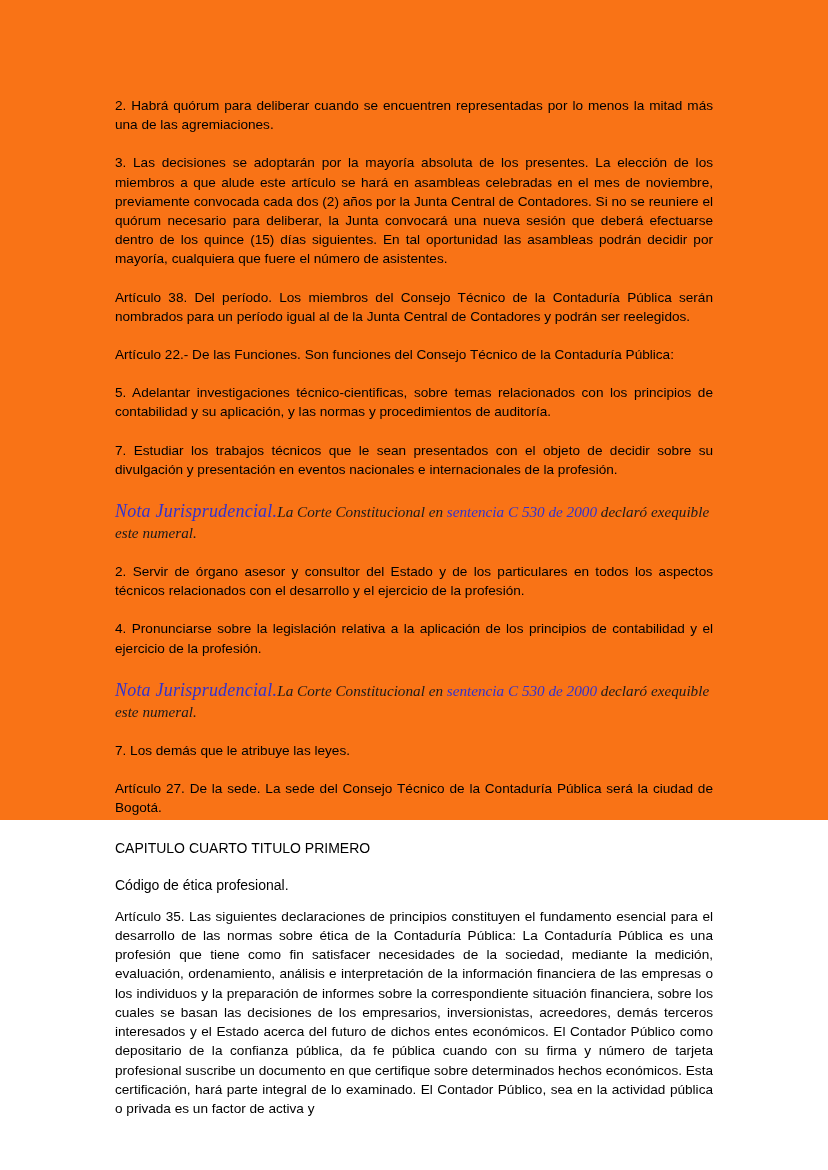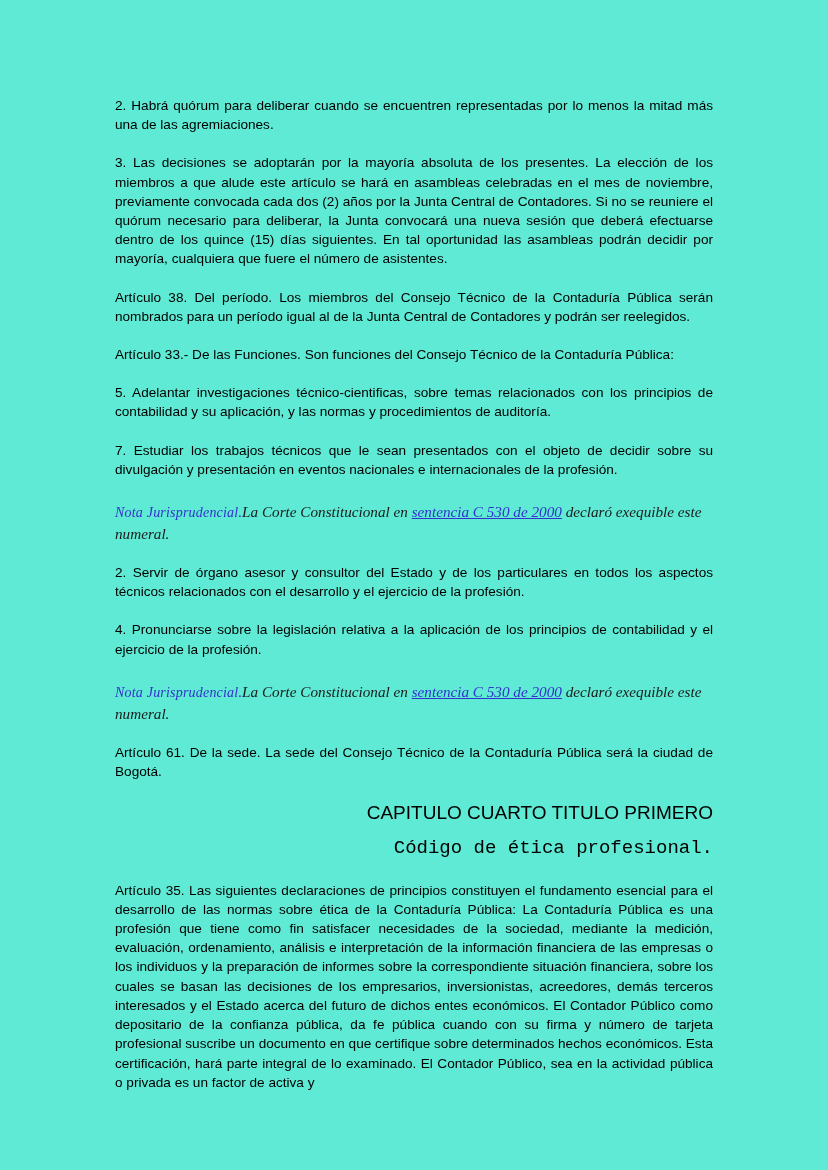--- a/index.html
+++ b/index.html
@@ -16,22 +16,22 @@
     font-family: "Liberation Sans", sans-serif;
     color: #000000;
     -webkit-font-smoothing: antialiased;
   }
 
   .page {
     position: absolute;
     left: 0;
     top: 0;
     width: 828px;
-    height: 1170px;
-    background: #5eead4;
+    height: 820px;
+    background: #f97316;
   }
 
   .content {
     position: absolute;
     left: 115px;
     top: 96px;
     width: 598px;
   }
 
   
@@ -46,55 +46,53 @@
     letter-spacing: 0.0px;
     word-spacing: 0px;
   }
   .para.last {
     margin-bottom: 0;
   }
 
   
   .heading-center {
     font-family: "Liberation Sans", sans-serif;
-    font-size: 19px;
+    font-size: 14px;
     line-height: 19.2px;
-    text-align: right;
+    text-align: left;
     color: #000000;
     margin: 0 0 19px 0;
   }
   .heading-center.first {
     margin-top: 22px;
     margin-bottom: 17px;
   }
   .heading-center.second {
-    margin-bottom: 22px;
-    font-family: Liberation Mono, monospace;
+    margin-bottom: 12px;
   }
 
   
   .nota {
     font-family: "Liberation Serif", "DejaVu Serif", serif;
     font-style: italic;
     font-size: 15.2px;
     line-height: 21px;
     text-align: left;
     color: #000000;
     margin: 0 0 19px 0;
   }
   .nota-title {
     color: #3333cc;
-    font-size: 14px;
+    font-size: 18px;
     font-style: italic;
     font-family: "Liberation Serif", "DejaVu Serif", serif;
     letter-spacing: 0.2px;
   }
   .nota-link {
     color: #3333cc;
-    text-decoration: underline;
     font-style: italic;
     cursor: pointer;
   }
   .nota-text {
     color: #1a1a1a;
   }
 
   
   .gap-before-nota { margin-top: 22px; }
 </style>
@@ -103,38 +101,39 @@
 
 <div class="page">
   <div class="content">
 
     <p class="para">2. Habrá quórum para deliberar cuando se encuentren representadas por lo menos la mitad más una de las agremiaciones.</p>
 
     <p class="para">3. Las decisiones se adoptarán por la mayoría absoluta de los presentes. La elección de los miembros a que alude este artículo se hará en asambleas celebradas en el mes de noviembre, previamente convocada cada dos (2) años por la Junta Central de Contadores. Si no se reuniere el quórum necesario para deliberar, la Junta convocará una nueva sesión que deberá efectuarse dentro de los quince (15) días siguientes. En tal oportunidad las asambleas podrán decidir por mayoría, cualquiera que fuere el número de asistentes.</p>
 
     <p class="para">Artículo 38. Del período. Los miembros del Consejo Técnico de la Contaduría Pública serán nombrados para un período igual al de la Junta Central de Contadores y podrán ser reelegidos.</p>
 
-    <p class="para">Artículo 33.- De las Funciones. Son funciones del Consejo Técnico de la Contaduría Pública:</p>
+    <p class="para">Artículo 22.- De las Funciones. Son funciones del Consejo Técnico de la Contaduría Pública:</p>
 
     <p class="para">5. Adelantar investigaciones técnico-cientificas, sobre temas relacionados con los principios de contabilidad y su aplicación, y las normas y procedimientos de auditoría.</p>
 
     <p class="para">7. Estudiar los trabajos técnicos que le sean presentados con el objeto de decidir sobre su divulgación y presentación en eventos nacionales e internacionales de la profesión.</p>
 
     <p class="nota gap-before-nota"><span class="nota-title">Nota Jurisprudencial.</span><span class="nota-text">La Corte Constitucional en </span><span class="nota-link">sentencia C 530 de 2000</span><span class="nota-text"> declaró exequible este numeral.</span></p>
 
     <p class="para">2. Servir de órgano asesor y consultor del Estado y de los particulares en todos los aspectos técnicos relacionados con el desarrollo y el ejercicio de la profesión.</p>
 
     <p class="para">4. Pronunciarse sobre la legislación relativa a la aplicación de los principios de contabilidad y el ejercicio de la profesión.</p>
 
     <p class="nota gap-before-nota"><span class="nota-title">Nota Jurisprudencial.</span><span class="nota-text">La Corte Constitucional en </span><span class="nota-link">sentencia C 530 de 2000</span><span class="nota-text"> declaró exequible este numeral.</span></p>
 
 
 
+    <p class="para">7. Los demás que le atribuye las leyes.</p>
 
-    <p class="para">Artículo 61. De la sede. La sede del Consejo Técnico de la Contaduría Pública será la ciudad de Bogotá.</p>
+    <p class="para">Artículo 27. De la sede. La sede del Consejo Técnico de la Contaduría Pública será la ciudad de Bogotá.</p>
 
     <p class="heading-center first">CAPITULO CUARTO TITULO PRIMERO</p>
 
     <p class="heading-center second">Código de ética profesional.</p>
 
     <p class="para last">Artículo 35. Las siguientes declaraciones de principios constituyen el fundamento esencial para el desarrollo de las normas sobre ética de la Contaduría Pública: La Contaduría Pública es una profesión que tiene como fin satisfacer necesidades de la sociedad, mediante la medición, evaluación, ordenamiento, análisis e interpretación de la información financiera de las empresas o los individuos y la preparación de informes sobre la correspondiente situación financiera, sobre los cuales se basan las decisiones de los empresarios, inversionistas, acreedores, demás terceros interesados y el Estado acerca del futuro de dichos entes económicos. El Contador Público como depositario de la confianza pública, da fe pública cuando con su firma y número de tarjeta profesional suscribe un documento en que certifique sobre determinados hechos económicos. Esta certificación, hará parte integral de lo examinado. El Contador Público, sea en la actividad pública o privada es un factor de activa y</p>
 
   </div>
 </div>
 

